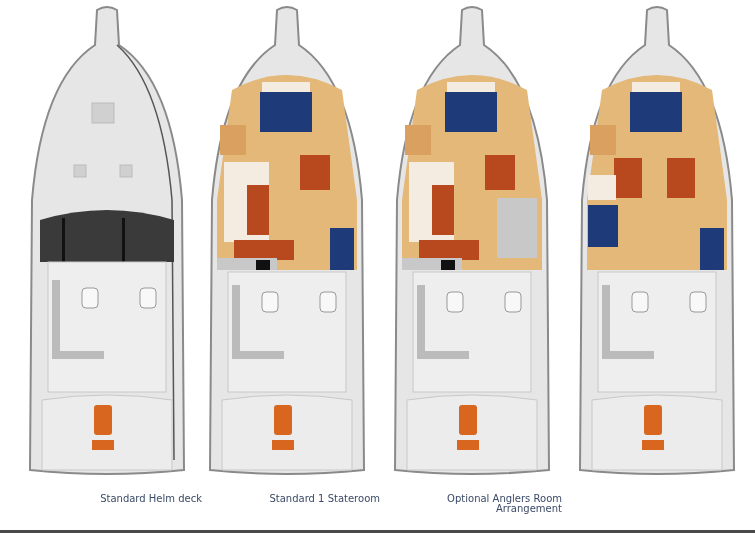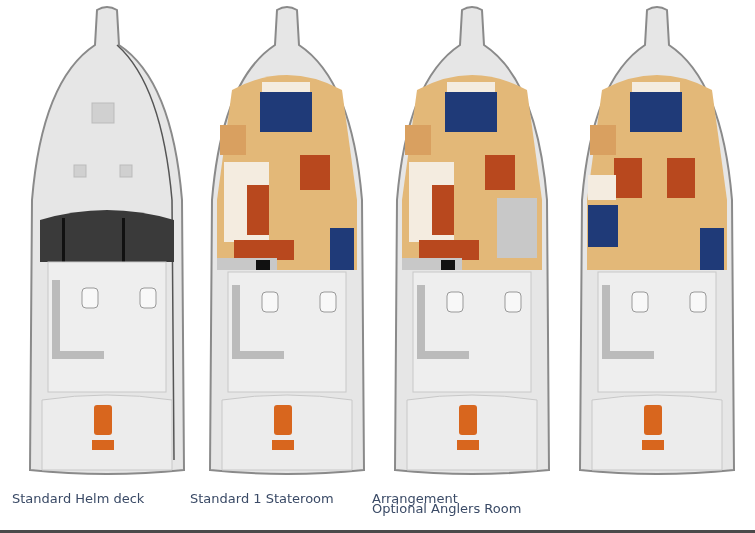--- a/index.html
+++ b/index.html
@@ -1,19 +1,19 @@
 <!DOCTYPE html>
 <html><head>
 <meta charset="utf-8">
 <style>
   html,body{margin:0;padding:0;}
   body{width:755px;height:533px;background:#ffffff;position:relative;overflow:hidden;font-family:"DejaVu Sans",sans-serif;}
   .boat{position:absolute;top:0;width:170px;height:480px;}
   .boat svg{position:absolute;left:0;top:0;}
-  .caption{position:absolute;top:494px;width:190px;text-align:left;color:#3a4a66;font-size:13px;line-height:10px;}
+  .caption{position:absolute;top:494px;width:190px;text-align:right;color:#3a4a66;font-size:10px;line-height:10px;}
   .caption span{display:block;}
   .bottom-rule{position:absolute;left:0;right:0;bottom:0;height:3px;background:#4a4a4a;}
 </style>
 </head>
 <body>
 
 <div class="boat" style="left:22px;">
   <svg width="170" height="480" viewBox="0 0 170 480">
     <path d="M75 10 Q85 4 95 10 L97 45 Q150 80 160 200 L162 470 Q85 478 8 470 L10 200 Q20 80 73 45 Z" fill="#e6e6e6" stroke="#8a8a8a" stroke-width="2"></path>
     <path d="M95 45 Q140 85 150 200 L152 460" fill="none" stroke="#555" stroke-width="1.5"></path>
@@ -103,19 +103,19 @@
   </svg>
 </div>
 
 <div class="caption" style="left:12px;">
   <span>Standard Helm deck</span>
 </div>
 <div class="caption" style="left:190px;">
   <span>Standard 1 Stateroom</span>
 </div>
 <div class="caption" style="left:372px;">
+  <span>Optional Anglers Room</span>
   <span>Arrangement</span>
-  <span>Optional Anglers Room</span>
 </div>
 <div class="caption" style="left:560px;top:498px;">
 </div>
 
 <div class="bottom-rule"></div>
 
 </body></html>

